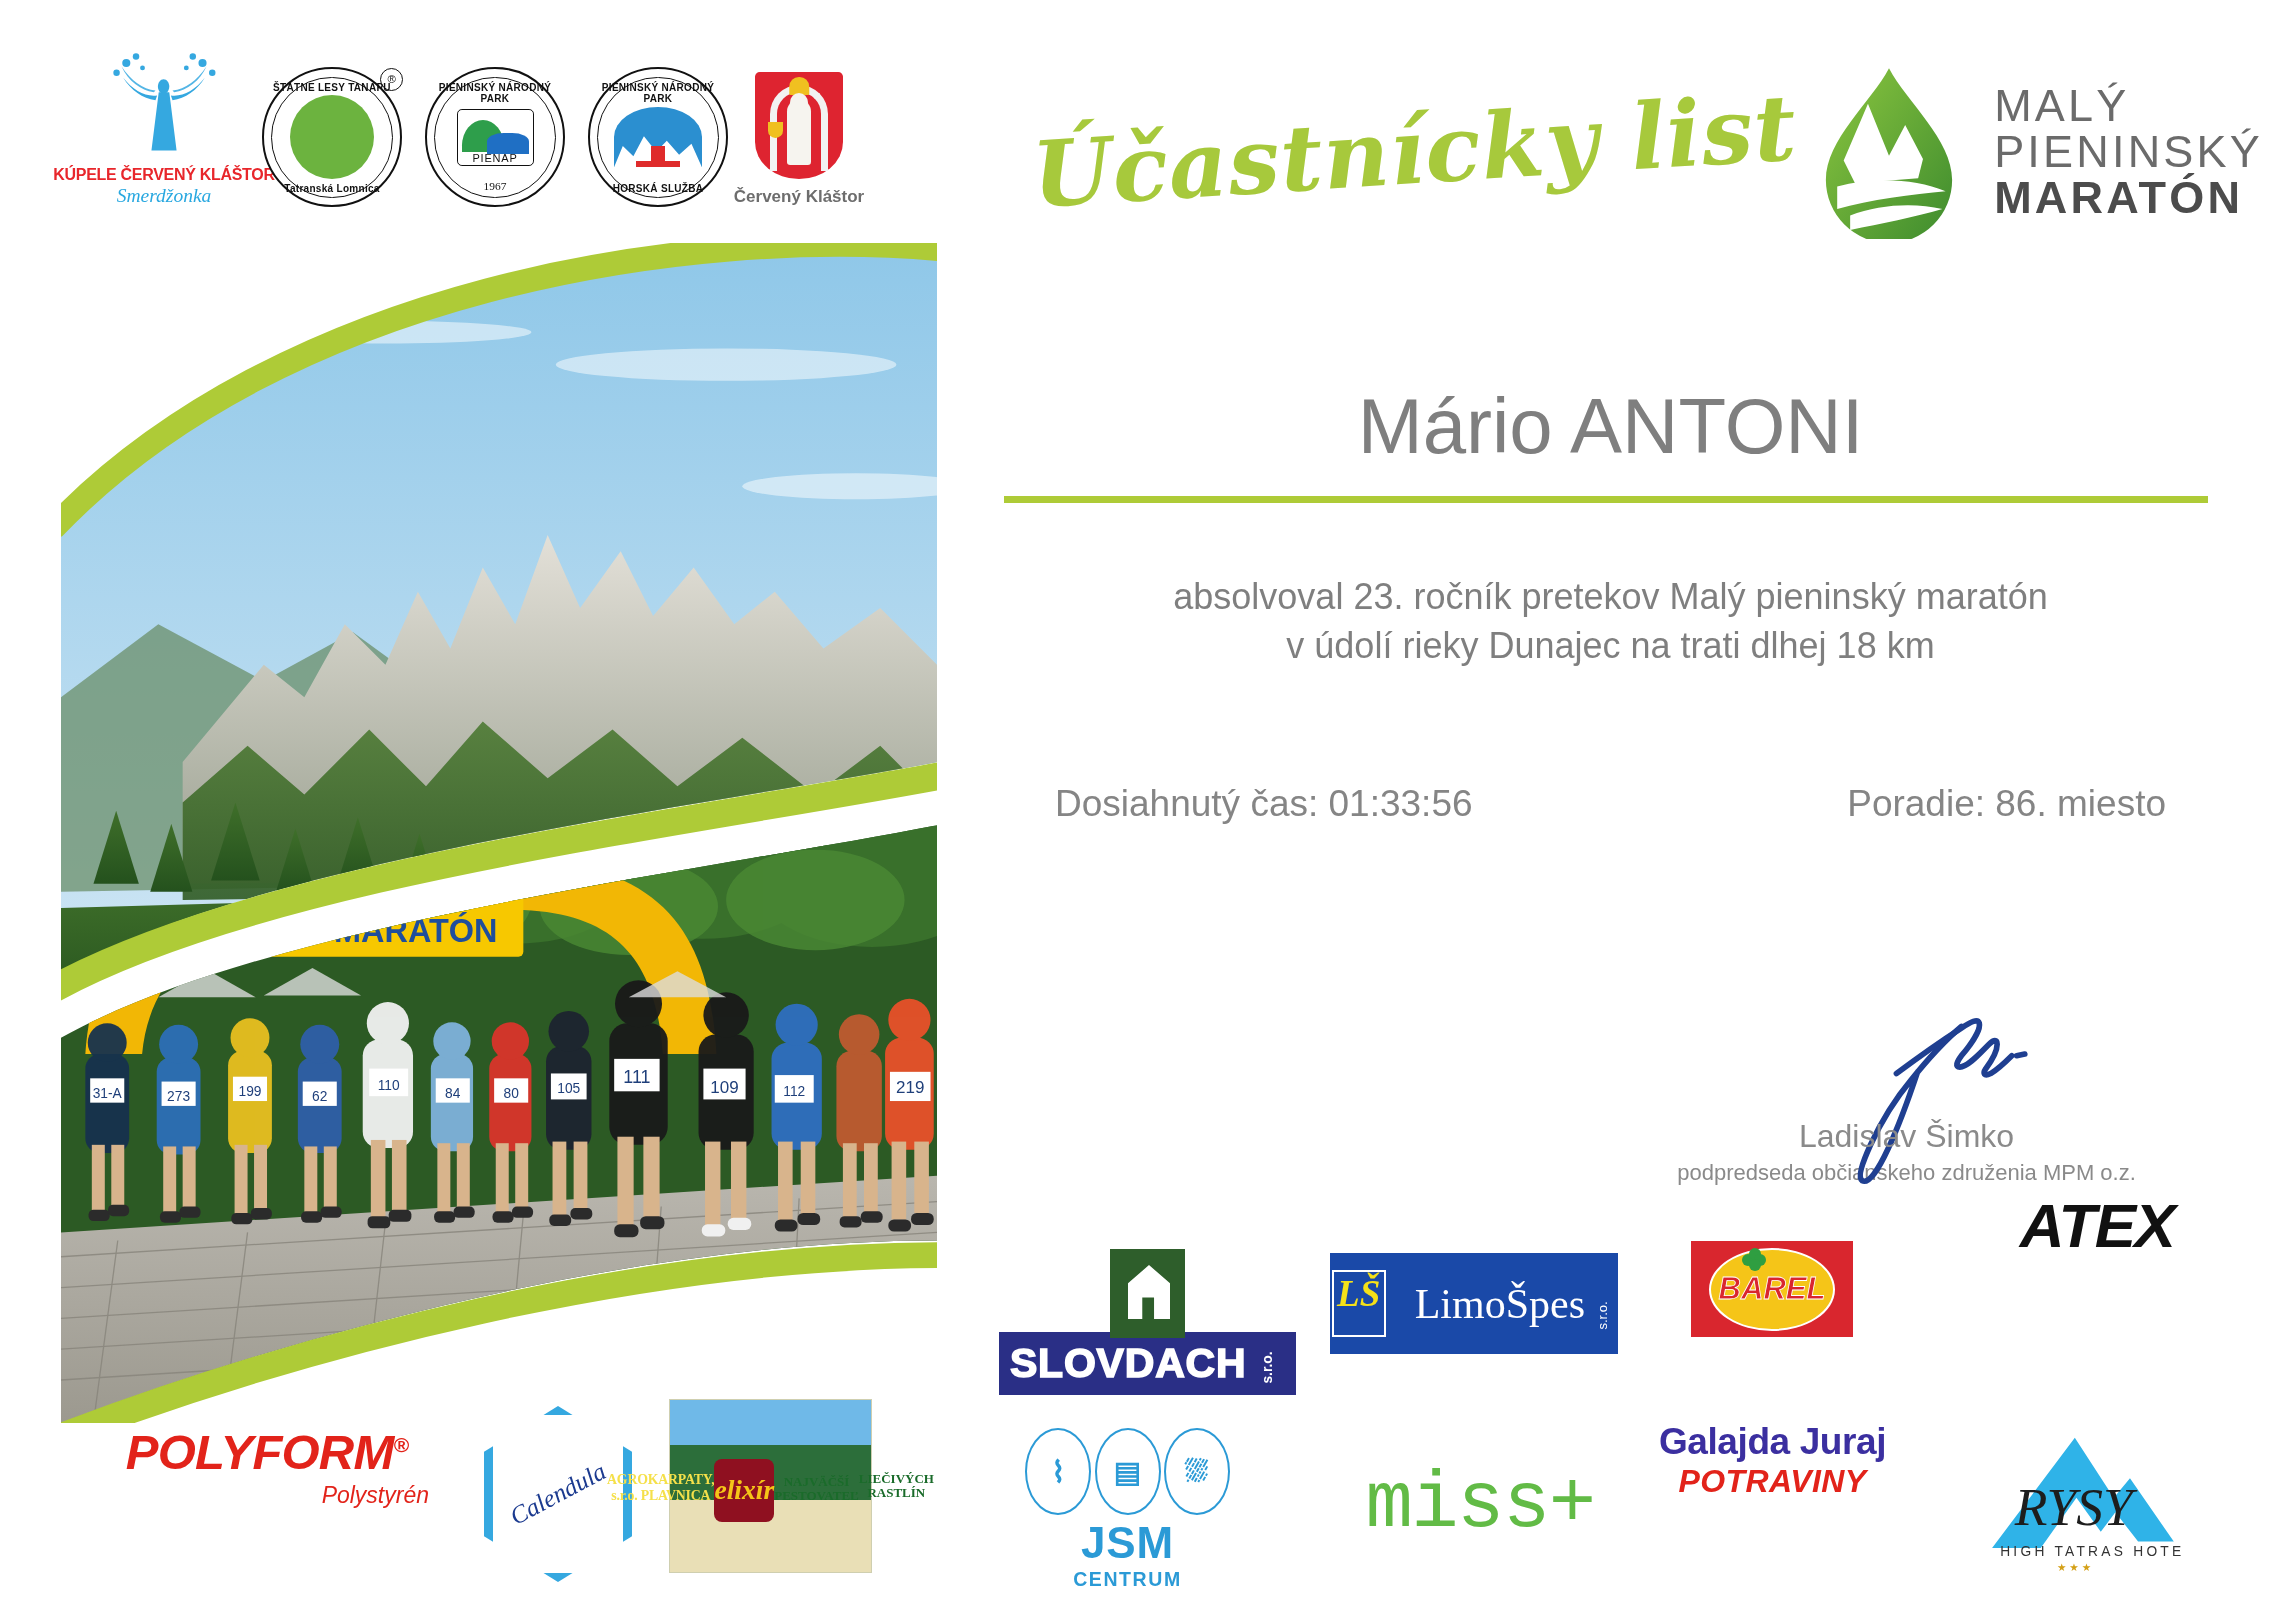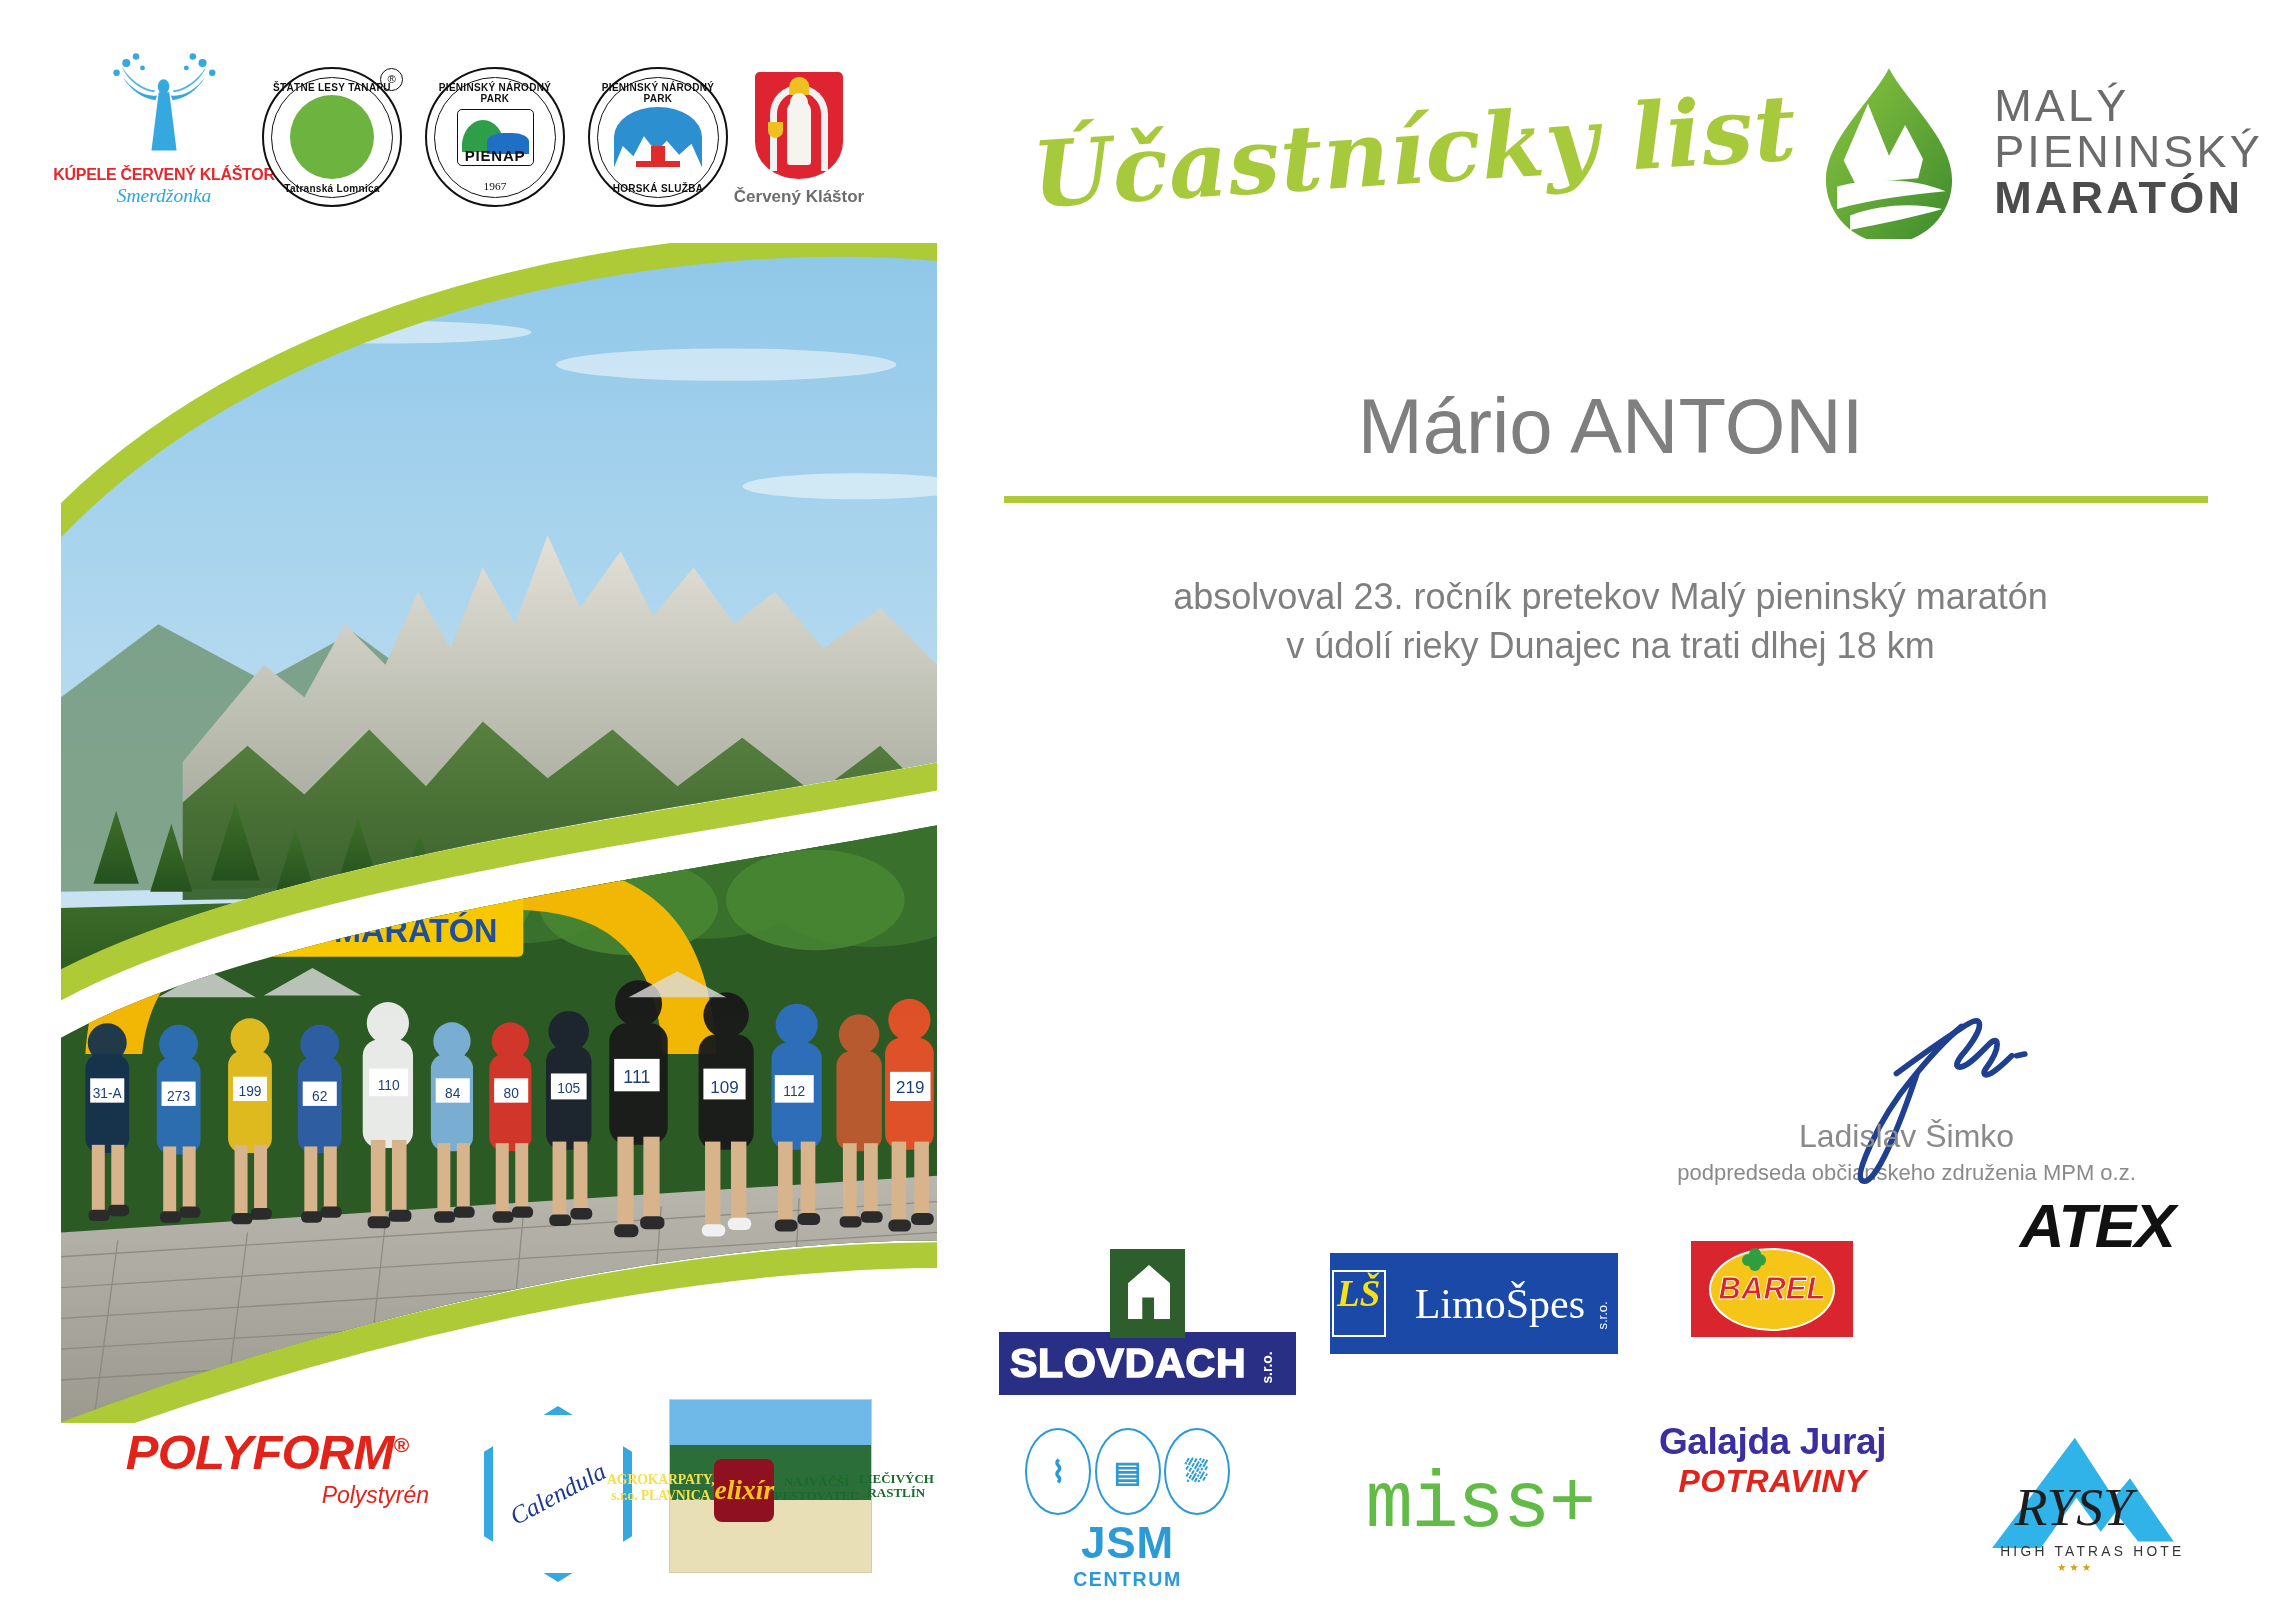--- a/index.html
+++ b/index.html
@@ -29,22 +29,22 @@
   .seal-cap.bot{bottom:11.4px;}
   .reg{position:absolute;right:-3.2px;top:-1.6px;width:21px;height:21px;border:1.6px solid #111;
        border-radius:50%;font-size:11.4px;display:flex;align-items:center;justify-content:center;color:#111;}
 
   .pienap-mark{width:75px;height:55px;border:1.6px solid #111;border-radius:4.9px;overflow:hidden;
                position:relative;background:#fff;}
   .pienap-mark .g{position:absolute;left:4.9px;bottom:13px;width:42px;height:32px;background:#2e9e4b;
                   border-radius:50% 50% 0 0 / 80% 80% 0 0;}
   .pienap-mark .b{position:absolute;right:3.2px;bottom:11.4px;width:42px;height:21px;background:#1f6fc4;
                   border-radius:40% 40% 0 0;}
-  .pienap-mark .lbl{position:absolute;bottom:0.8px;width:100%;text-align:center;font-size:15px;
-                    font-weight:bold;color:#111;letter-spacing:0.8px;}
+  .pienap-mark .lbl{position:absolute;bottom:0.8px;width:100%;text-align:center;font-size:11px;
+                    font-weight:normal;color:#111;letter-spacing:0.8px;}
   .year{position:absolute;bottom:13px;width:100%;text-align:center;font-size:11.4px;color:#111;
         font-family:"Liberation Serif",serif;}
 
   .hs-sky{width:88px;height:60px;border-radius:50% 50% 0 0;background:#2b8fd0;position:relative;overflow:hidden;}
   .hs-peaks{position:absolute;bottom:0;left:0;right:0;height:37px;background:#fff;
             clip-path:polygon(0 100%,10% 42%,22% 70%,34% 16%,48% 58%,60% 28%,74% 66%,88% 36%,100% 100%);}
   .hs-cross{position:absolute;left:50%;bottom:-23px;transform:translateX(-50%);width:44px;height:44px;}
   .hs-cross:before,.hs-cross:after{content:"";position:absolute;background:#df2b2b;}
   .hs-cross:before{left:14.6px;top:0;width:14.6px;height:44px;}
   .hs-cross:after{left:0;top:14.6px;width:44px;height:14.6px;}
@@ -585,20 +585,24 @@
   </div>
 
   <div class="runner-name">Mário ANTONI</div>
   <div class="rule"></div>
 
   <div class="desc">
     <div>absolvoval 23. ročník pretekov Malý pieninský maratón</div>
     <div>v údolí rieky Dunajec na trati dlhej 18 km</div>
   </div>
 
+  <div class="stats">
+    <span>Dosiahnutý čas: 01:33:56</span>
+    <span>Poradie: 86. miesto</span>
+  </div>
 
   <div class="sign-block">
     <div class="sign-mark">
       <svg viewBox="0 0 330 230">
         <g fill="none" stroke="#1f3f91" stroke-width="7" stroke-linecap="round" stroke-linejoin="round">
           <path d="M232 30 C206 52 186 76 170 96 C150 120 132 150 120 176 C110 198 104 216 110 220
                    C118 224 130 206 142 180 C156 150 168 116 178 86"></path>
           <path d="M152 88 C176 70 204 50 232 32 C244 24 252 20 254 26 C256 34 244 52 232 66
                    C226 74 224 80 230 80 C240 80 254 64 266 52 C272 46 276 46 276 52
                    C276 62 268 74 262 82 C258 88 260 92 268 88 C278 82 288 72 294 66"></path>

